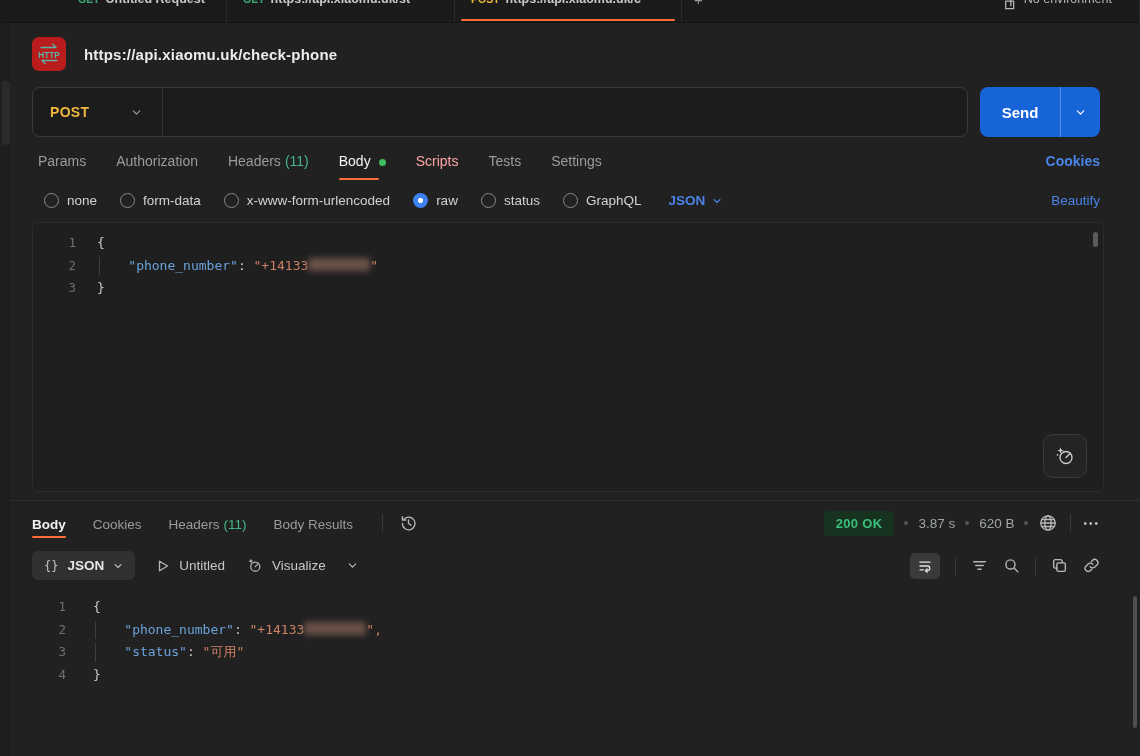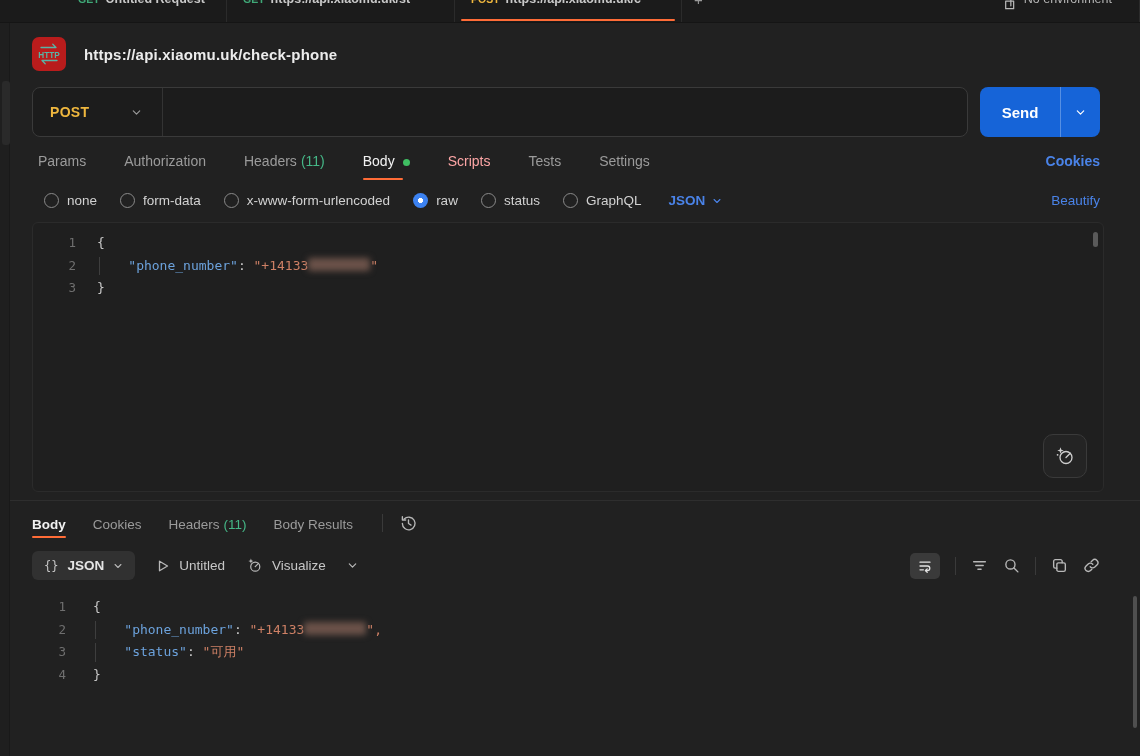--- a/index.html
+++ b/index.html
@@ -53,21 +53,21 @@
   .method-caret { margin:0 20px 0 42px; }
   .url-sep { width:1px; align-self:stretch; background:#333; }
   .url-text { padding-left:17px; font-size:14.5px; color:#e9e9e9; font-weight:bold; white-space:nowrap; }
   .ret-glyph { color:#8b8b8b; margin-left:7px; font-size:13px; font-weight:normal; }
   .send-group { width:120px; display:flex; background:var(--send-blue); border-radius:8px; overflow:hidden; color:#fff; }
   .send-main { flex:1; display:flex; align-items:center; justify-content:center; font-weight:bold; font-size:15px; cursor:pointer; }
   .send-caret { width:40px; display:flex; align-items:center; justify-content:center; border-left:1px solid rgba(255,255,255,.28); cursor:pointer; }
   .send-caret svg, .send-caret .ic { stroke:#fff; }
 
   
-  .req-tabs { display:flex; align-items:flex-end; gap:38px; padding:16px 40px 0 28px; font-size:14px; }
+  .req-tabs { display:flex; align-items:flex-end; gap:30px; padding:16px 40px 0 28px; font-size:14px; }
   .rtab { color:#9b9b9b; padding-bottom:11px; position:relative; cursor:pointer; white-space:nowrap; }
   .rtab.bright { color:#fca5a5; }
   .rtab.active { color:#f3f3f3; }
   .rtab.active::after { content:""; position:absolute; left:0; bottom:0; height:2px; width:40px;
       background:var(--accent-orange); border-radius:2px; }
   .count { color:var(--green-count); margin-left:4px; }
   .bdot { display:inline-block; width:7px; height:7px; border-radius:50%; background:#3fbf62; margin-left:8px; }
   .cookies-link { margin-left:auto; color:var(--link-blue); font-weight:bold; cursor:pointer; padding-bottom:11px; }
 
   
@@ -275,20 +275,37 @@
       <span class="resp-tab"><span>Headers</span><span class="count">(11)</span></span>
       <span class="resp-tab"><span>Body Results</span></span>
       <span class="vdiv"></span>
       <span class="hist-btn">
         <svg width="19" height="19" viewBox="0 0 18 18">
             <path class="ic" d="M3.2 9a6 6 0 1 0 1.7-4.2"></path>
             <path class="ic" d="M3.2 2.6v3.1h3.1"></path>
             <path class="ic" d="M9 5.6V9l2.4 1.5"></path>
           </svg>
       </span>
+      <div class="resp-meta">
+        <span class="status-pill">200 OK</span>
+        <span class="mdot"></span>
+        <span class="mtext">3.87 s</span>
+        <span class="mdot"></span>
+        <span class="mtext">620 B</span>
+        <span class="mdot"></span>
+        <span class="tb-icon">
+          <svg width="20" height="20" viewBox="0 0 20 20">
+              <circle class="ic" cx="10" cy="10" r="7.2"></circle>
+              <ellipse class="ic" cx="10" cy="10" rx="3.2" ry="7.2"></ellipse>
+              <path class="ic" d="M2.8 10h14.4M3.8 6.5h12.4M3.8 13.5h12.4"></path>
+            </svg>
+        </span>
+        <span class="vdiv" style="margin:0 2px"></span>
+        <span class="more-dots">•••</span>
+      </div>
     </div>
 
     <div class="resp-toolbar">
       <span class="fmt-btn">
         <span class="braces">{}</span>
         <span>JSON</span>
         <span>
           <svg width="10" height="10" viewBox="0 0 12 12">
               <path class="ic" d="M2.5 4.2 6 7.8l3.5-3.6"></path>
             </svg>

